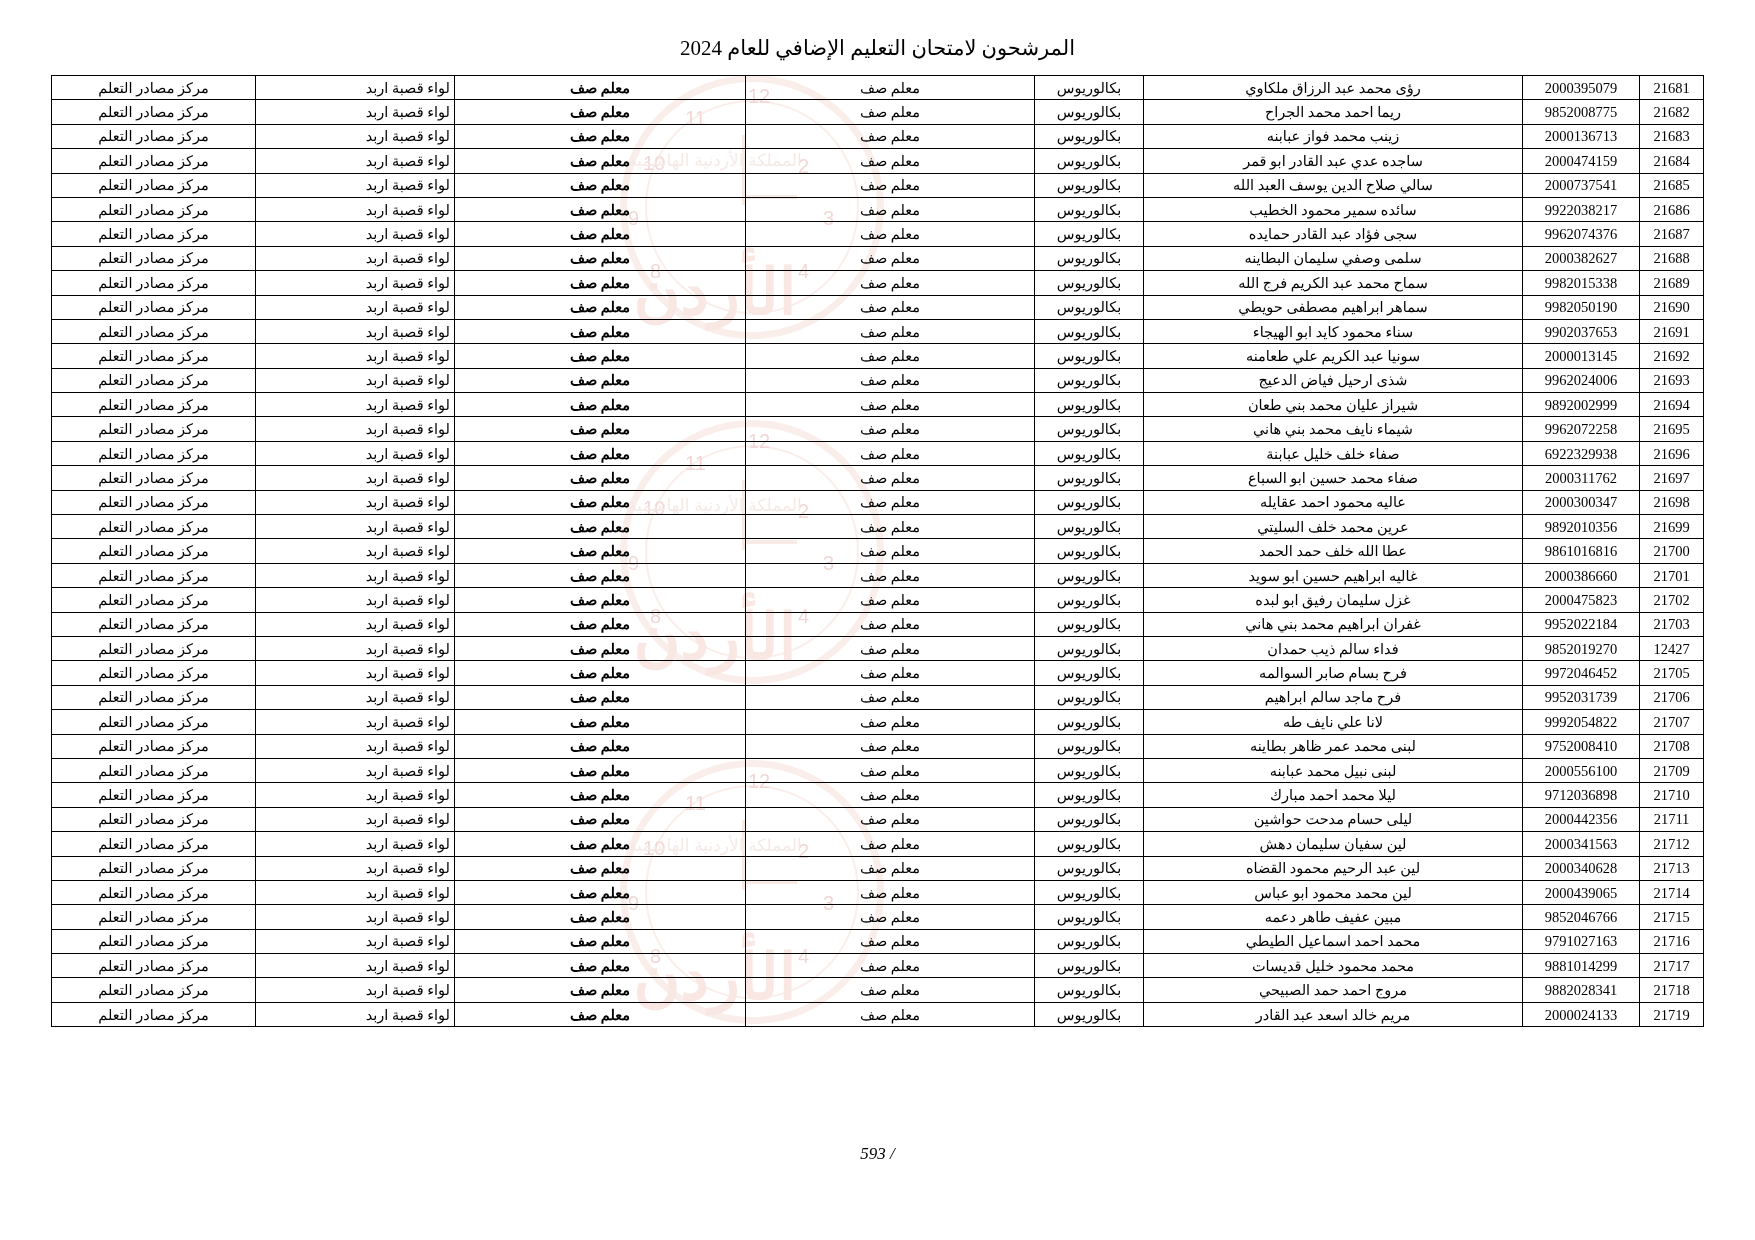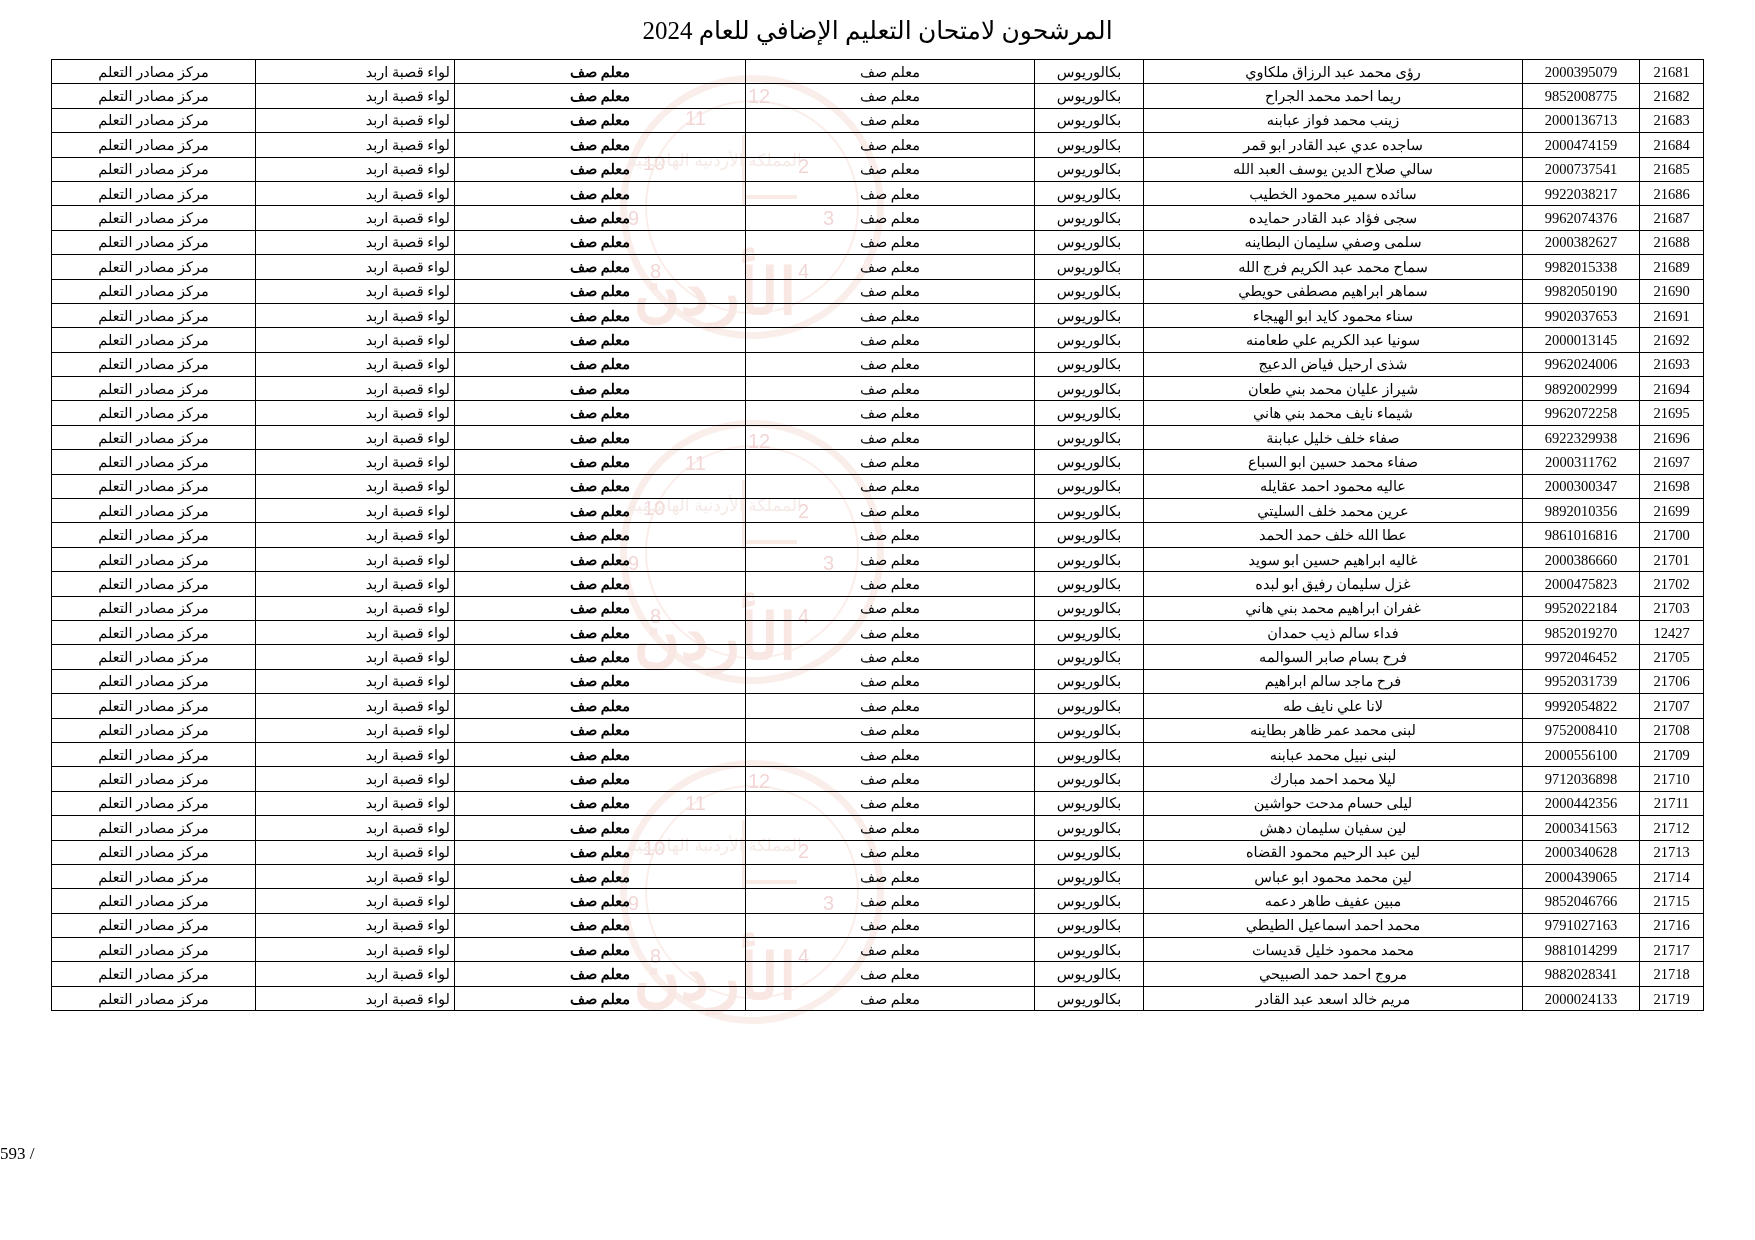--- a/index.html
+++ b/index.html
@@ -86,22 +86,22 @@
     color: #c98b76;
   }
 
   
   .content {
     position: relative;
     z-index: 2;
   }
   .doc-title {
     text-align: center;
-    font-size: 25px;
-    padding-top: 16px;
+    font-size: 21px;
+    padding-top: 36px;
     padding-bottom: 14px;
     font-family: "Liberation Serif", serif;
   }
   table.main {
     border-collapse: collapse;
     margin: 0 auto;
     width: 1580px;
     table-layout: fixed;
     background: transparent;
   }
@@ -121,24 +121,25 @@
   td.c-spec     { width: 280px; text-align: center; }
   td.c-post     { width: 282px; text-align: center; font-weight: bold; }
   td.c-dir      { width: 190px; text-align: right; }
   td.c-center   { width: 195px; text-align: center; }
 
   .page-num {
     position: absolute;
     left: 0;
     top: 1144px;
     width: 100%;
-    text-align: left;
+    text-align: center;
     font-size: 17px;
     font-family: "Liberation Serif", serif;
     z-index: 2;
+    font-style: italic;
   }
 </style>
 </head>
 <body>
 
 <div class="page">
 
   <div class="watermark">
     <div class="wm-block wm-1">
       <div class="wm-ring"></div>

